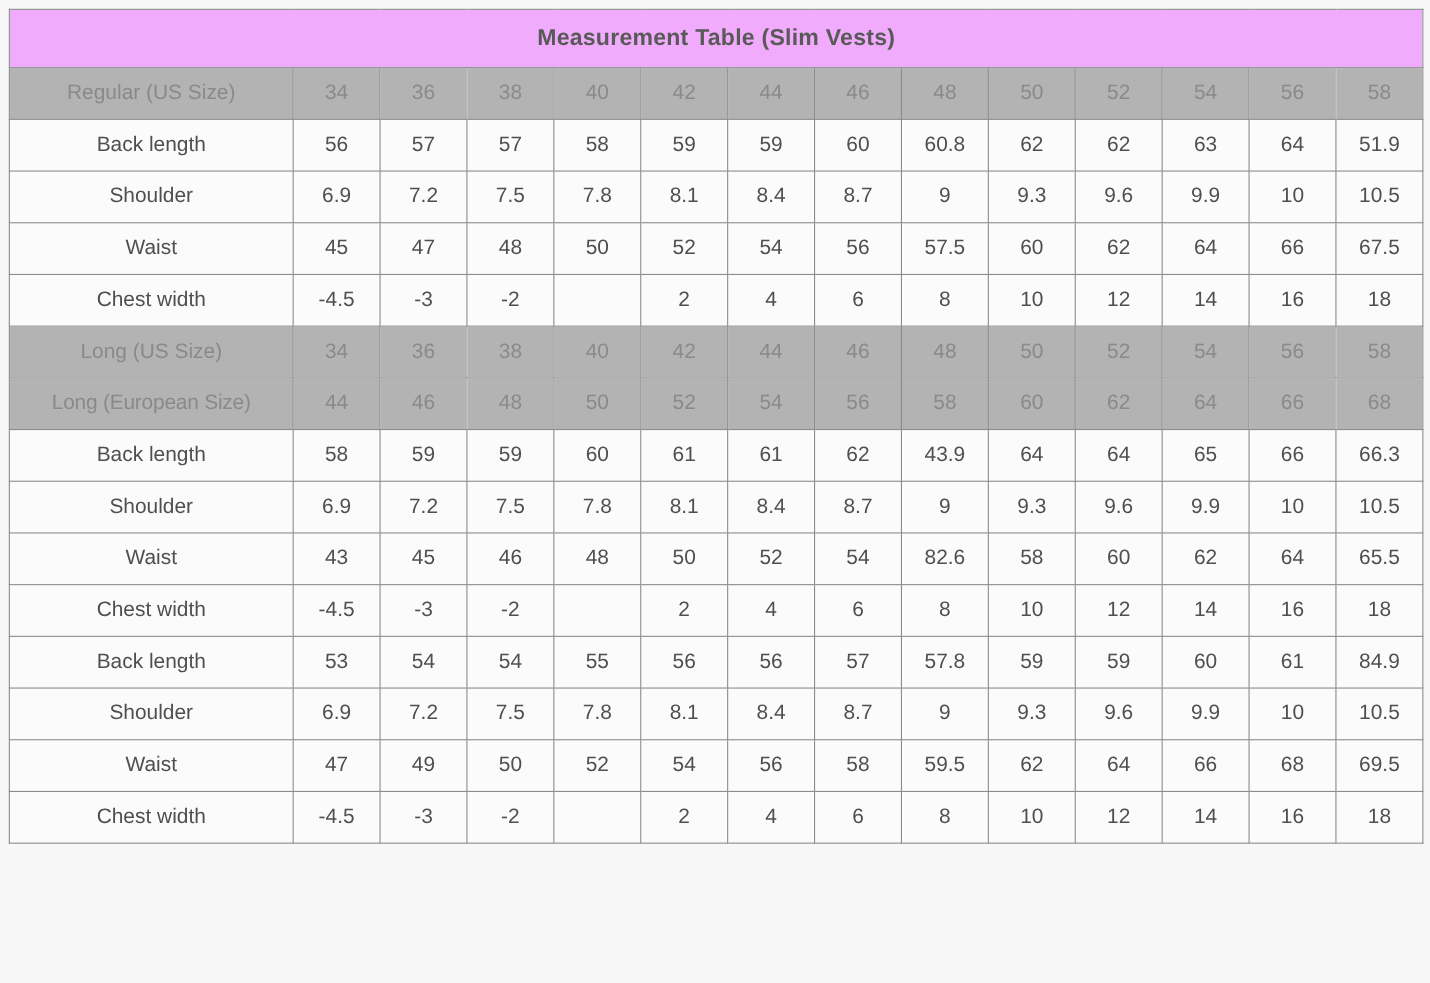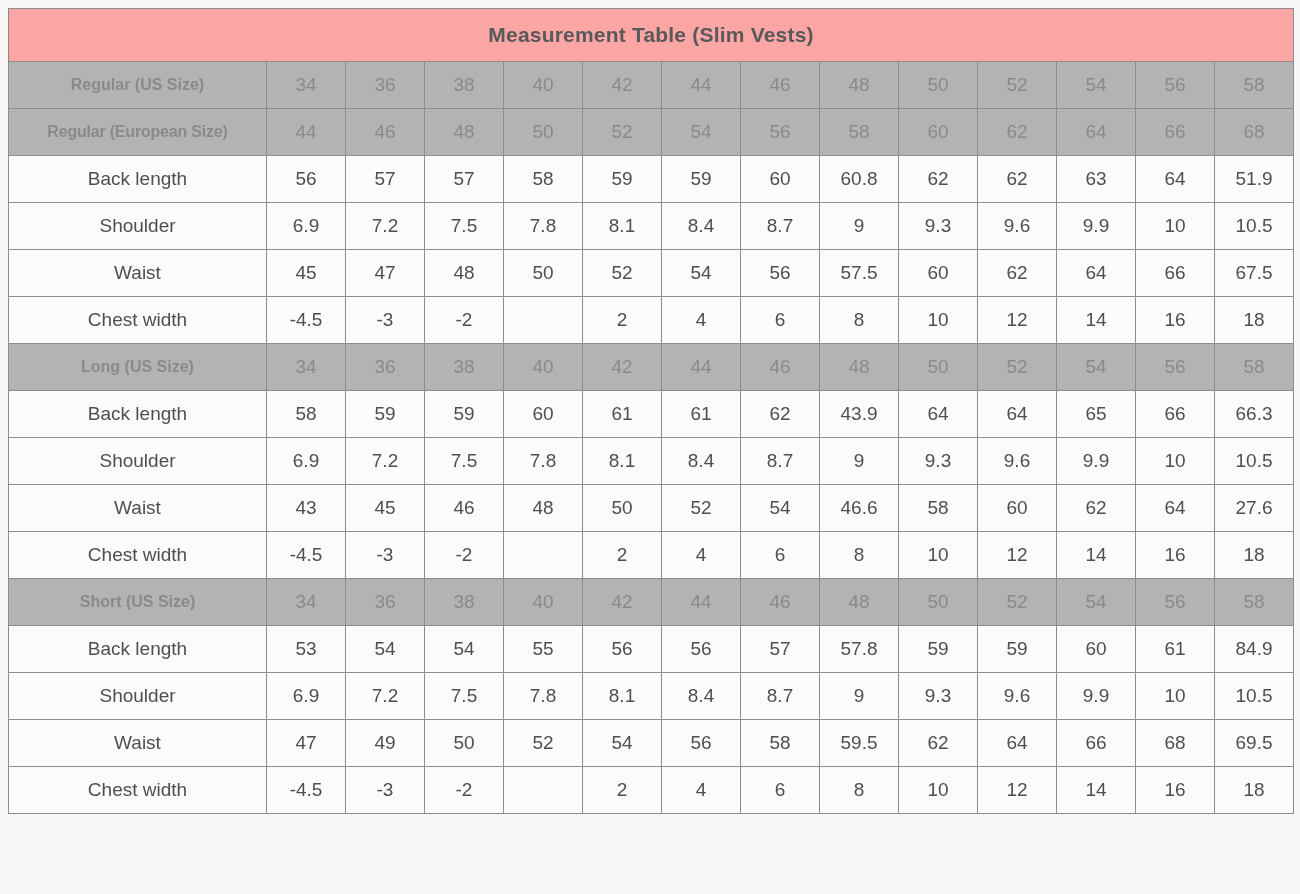--- a/index.html
+++ b/index.html
@@ -39,31 +39,30 @@
   }
   
   col.label-col { width: 258px; }
   col.data-col  { width: 79px; }
 
   tr.title-row th {
     height: 52px;
     font-size: 21px;
     font-weight: bold;
     color: #595959;
-    background: #fca5a5;
+    background: #f0abfc;
     letter-spacing: 0.2px;
   }
   tr.size-row td {
     background: #b3b3b3;
     color: #8a8a8a;
     font-size: 19px;
   }
   tr.size-row td.label {
-    font-size: 16px;
-    font-weight: bold;
+    font-size: 19px;
   }
   tr.data-row td {
     background: #fbfbfb;
     color: #4f4f4f;
   }
   td.label {
     text-align: center;
   }
   td.shrink-label {
     font-size: 18px;
@@ -106,36 +105,20 @@
           <td>42</td>
           <td>44</td>
           <td>46</td>
           <td>48</td>
           <td>50</td>
           <td>52</td>
           <td>54</td>
           <td>56</td>
           <td>58</td>
         </tr>
-        <tr class="size-row">
-          <td class="label shrink-label">Regular (European Size)</td>
-          <td>44</td>
-          <td>46</td>
-          <td>48</td>
-          <td>50</td>
-          <td>52</td>
-          <td>54</td>
-          <td>56</td>
-          <td>58</td>
-          <td>60</td>
-          <td>62</td>
-          <td>64</td>
-          <td>66</td>
-          <td>68</td>
-        </tr>
         <tr class="data-row">
           <td class="label">Back length</td>
           <td>56</td>
           <td>57</td>
           <td>57</td>
           <td>58</td>
           <td>59</td>
           <td>59</td>
           <td>60</td>
           <td>60.8</td>
@@ -202,20 +185,36 @@
           <td>42</td>
           <td>44</td>
           <td>46</td>
           <td>48</td>
           <td>50</td>
           <td>52</td>
           <td>54</td>
           <td>56</td>
           <td>58</td>
         </tr>
+        <tr class="size-row">
+          <td class="label shrink-label">Long (European Size)</td>
+          <td>44</td>
+          <td>46</td>
+          <td>48</td>
+          <td>50</td>
+          <td>52</td>
+          <td>54</td>
+          <td>56</td>
+          <td>58</td>
+          <td>60</td>
+          <td>62</td>
+          <td>64</td>
+          <td>66</td>
+          <td>68</td>
+        </tr>
         <tr class="data-row">
           <td class="label">Back length</td>
           <td>58</td>
           <td>59</td>
           <td>59</td>
           <td>60</td>
           <td>61</td>
           <td>61</td>
           <td>62</td>
           <td>43.9</td>
@@ -243,58 +242,42 @@
         </tr>
         <tr class="data-row">
           <td class="label">Waist</td>
           <td>43</td>
           <td>45</td>
           <td>46</td>
           <td>48</td>
           <td>50</td>
           <td>52</td>
           <td>54</td>
-          <td>46.6</td>
-          <td>58</td>
-          <td>60</td>
-          <td>62</td>
-          <td>64</td>
-          <td>27.6</td>
+          <td>82.6</td>
+          <td>58</td>
+          <td>60</td>
+          <td>62</td>
+          <td>64</td>
+          <td>65.5</td>
         </tr>
         <tr class="data-row">
           <td class="label">Chest width</td>
           <td>-4.5</td>
           <td>-3</td>
           <td>-2</td>
           <td></td>
           <td>2</td>
           <td>4</td>
           <td>6</td>
           <td>8</td>
           <td>10</td>
           <td>12</td>
           <td>14</td>
           <td>16</td>
           <td>18</td>
-        </tr>
-        <tr class="size-row">
-          <td class="label">Short (US Size)</td>
-          <td>34</td>
-          <td>36</td>
-          <td>38</td>
-          <td>40</td>
-          <td>42</td>
-          <td>44</td>
-          <td>46</td>
-          <td>48</td>
-          <td>50</td>
-          <td>52</td>
-          <td>54</td>
-          <td>56</td>
-          <td>58</td>
         </tr>
         <tr class="data-row">
           <td class="label">Back length</td>
           <td>53</td>
           <td>54</td>
           <td>54</td>
           <td>55</td>
           <td>56</td>
           <td>56</td>
           <td>57</td>

